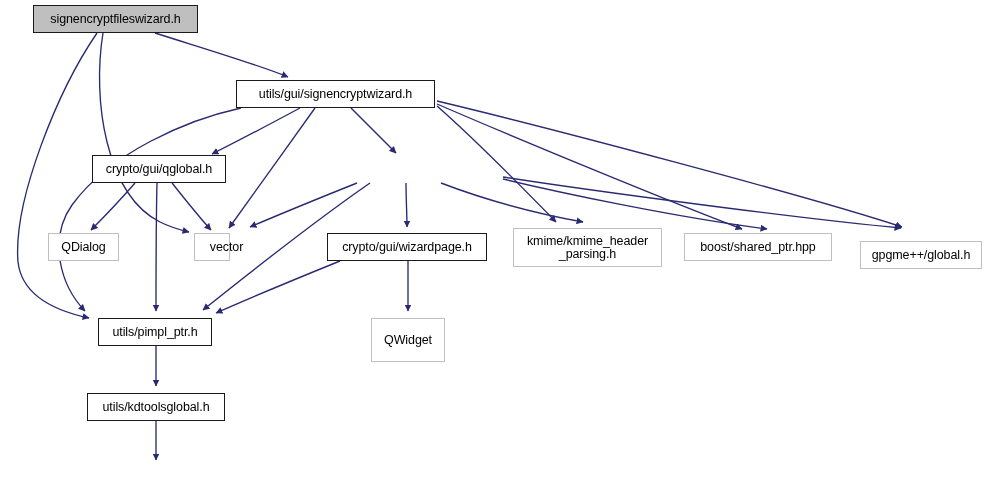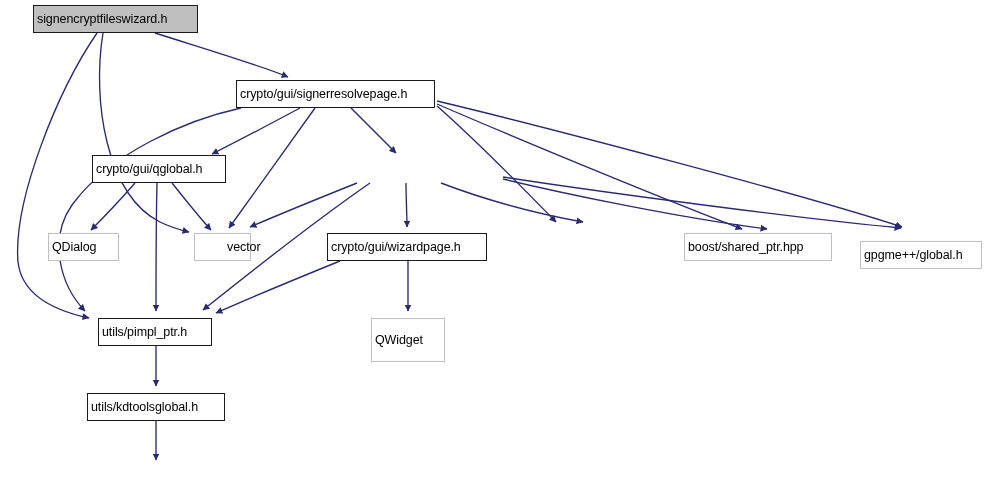--- a/index.html
+++ b/index.html
@@ -23,20 +23,21 @@
     top: 0;
     width: 987px;
     height: 500px;
     pointer-events: none;
   }
   .node {
     position: absolute;
     box-sizing: border-box;
     display: flex;
     align-items: center;
+    justify-content: center;
     text-align: center;
     font-size: 12.5px;
     line-height: 13px;
     color: #000000;
     background: #ffffff;
     border: 1px solid #c0c0c0;
     white-space: pre-line;
     letter-spacing: -0.1px;
     z-index: 2;
   }
@@ -111,40 +112,44 @@
 
       <path d="M 156,421 C 156,437 156,452 156,460"></path>
     </g>
   </svg>
 
   <div class="node root" style="left:33px; top:5px; width:165px; height:28px;">
     <span class="label">signencryptfileswizard.h</span>
   </div>
 
   <div class="node strong" style="left:236px; top:80px; width:199px; height:28px;">
-    <span class="label">crypto/gui/signerresolvepage.h</span>
+    <span class="label">utils/gui/signencryptwizard.h</span>
   </div>
 
   <div class="node strong" style="left:92px; top:155px; width:134px; height:28px;">
     <span class="label">crypto/gui/qglobal.h</span>
   </div>
 
 
   <div class="node" style="left:48px; top:233px; width:71px; height:28px;">
     <span class="label">QDialog</span>
   </div>
 
-  <div class="node" style="left:194px; top:233px; width:57px; height:28px;padding-left:29px;">
+  <div class="node" style="left:194px; top:233px; width:36px; height:28px;padding-left:29px;">
     <span class="label">vector</span>
   </div>
 
   <div class="node strong" style="left:327px; top:233px; width:160px; height:28px;">
     <span class="label">crypto/gui/wizardpage.h</span>
   </div>
 
+  <div class="node" style="left:513px; top:228px; width:149px; height:39px;">
+    <span class="label">kmime/kmime_header
+_parsing.h</span>
+  </div>
 
   <div class="node" style="left:684px; top:233px; width:148px; height:28px;">
     <span class="label">boost/shared_ptr.hpp</span>
   </div>
 
   <div class="node" style="left:860px; top:233px; width:122px; height:28px;margin-top:8px;">
     <span class="label">gpgme++/global.h</span>
   </div>
 
   <div class="node strong" style="left:98px; top:318px; width:114px; height:28px;">

